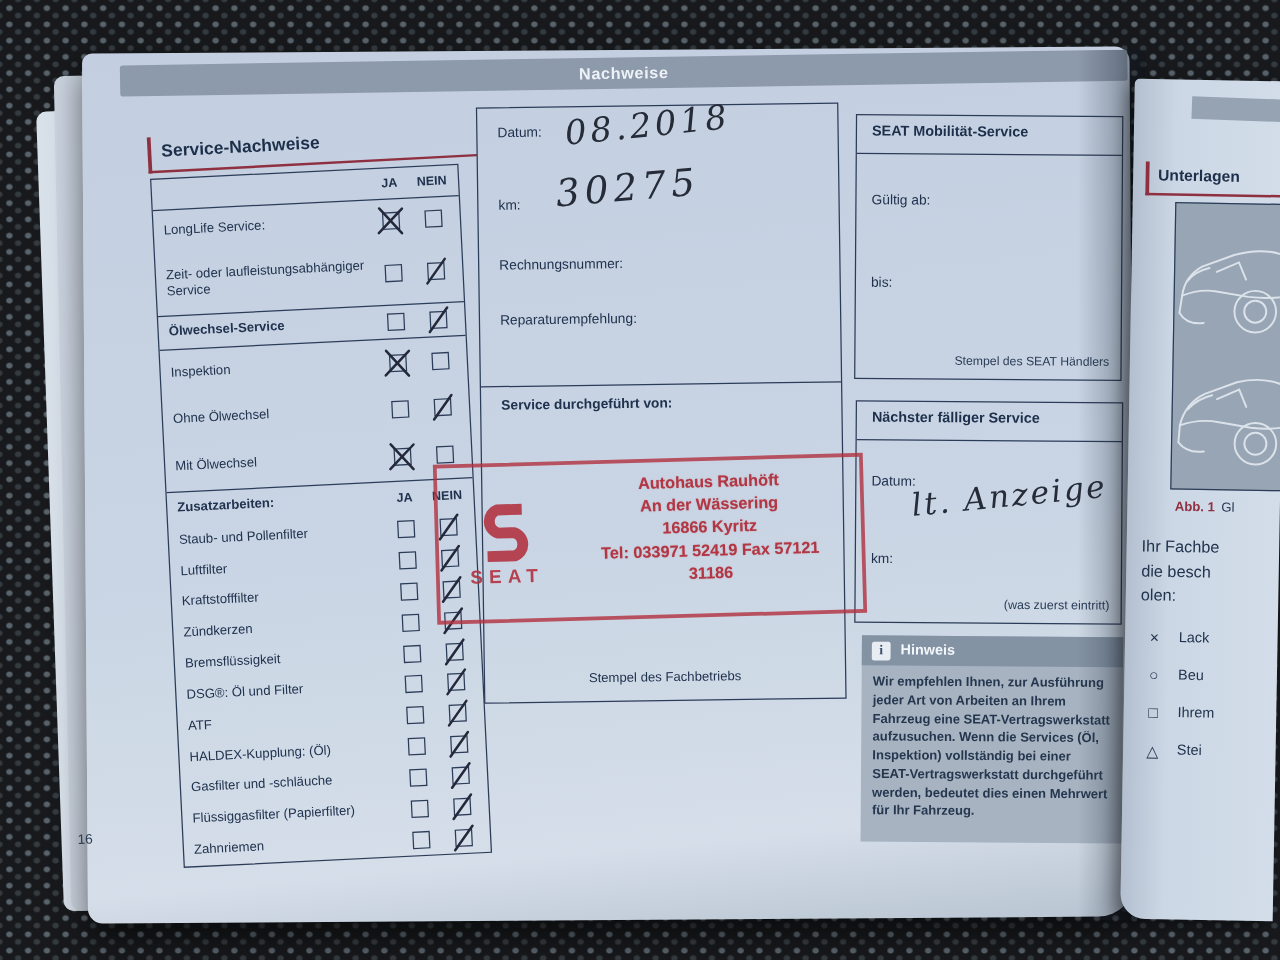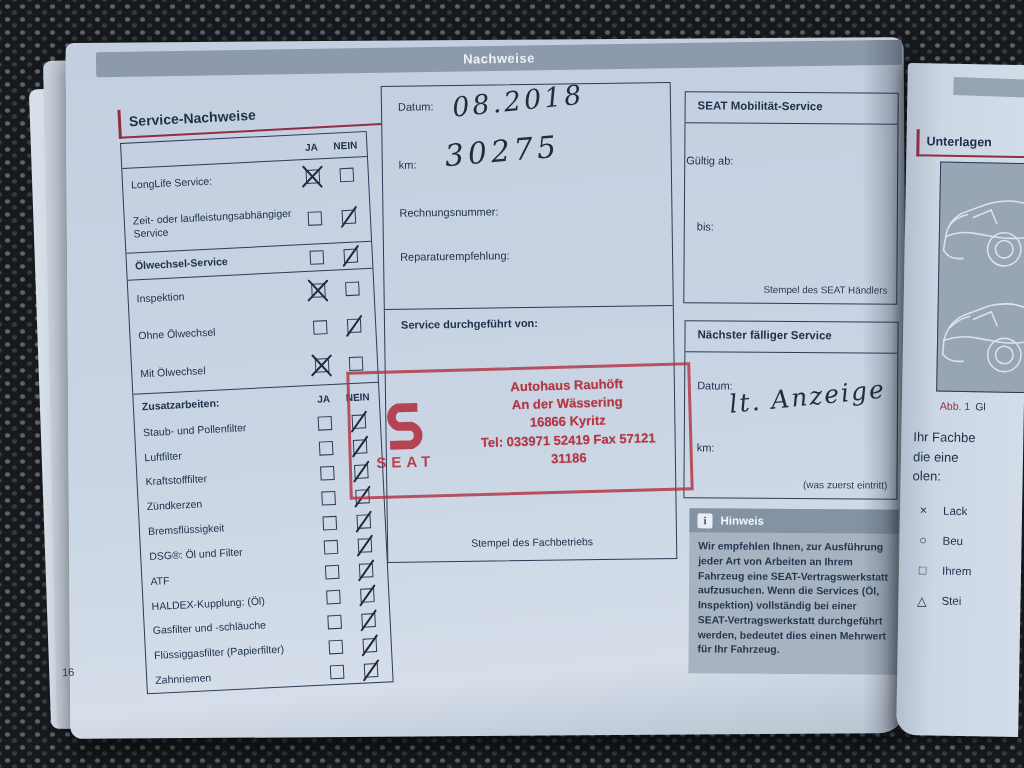--- a/index.html
+++ b/index.html
@@ -93,21 +93,21 @@
     display:flex;align-items:center;justify-content:center;border-radius:2px;font-family:"Liberation Serif",serif;}
   .hinweis-title{color:#f3f6fa;font-weight:bold;font-size:11.5px;}
   .hinweis-body{padding:7px 9px;font-size:10.4px;font-weight:bold;color:#25374f;line-height:1.42;}
   
   .rp-band{position:absolute;left:46px;top:14px;right:-4px;height:18px;background:#96a3b2;transform:rotate(1deg);}
   .rp-title{position:absolute;left:10px;top:66px;right:0;border-left:3px solid #8e3040;border-bottom:2px solid #8e3040;
     padding:2px 0 5px 7px;}
   .rp-title span{font-weight:bold;font-size:12.5px;color:#1d2f4a;}
   .rp-fig{position:absolute;left:34px;top:98px;right:-4px;height:228px;background:#98a5b4;border:1.5px solid #2c3c58;overflow:hidden;}
   .rp-figcap{position:absolute;left:38px;top:336px;font-size:10.5px;white-space:nowrap;}
-  .rp-figcap .red{color:#8e3040;font-weight:normal;}
+  .rp-figcap .red{color:#8e3040;font-weight:bold;}
   .rp-figcap .cap{color:#21334e;margin-left:5px;}
   .rp-text{position:absolute;left:12px;top:364px;font-size:13px;color:#21334e;line-height:1.5;white-space:nowrap;}
   .rp-legend{position:absolute;left:16px;top:432px;}
   .leg-row{display:flex;align-items:center;height:30px;gap:12px;}
   .leg-sym{width:15px;text-align:center;font-size:12.5px;color:#21334e;}
   .leg-lbl{font-size:11.5px;color:#21334e;}
   
   .page-num{left:62px;top:666px;z-index:2;font-size:11px;color:#2a3a52;transform:rotate(-2deg);}
 </style>
 </head>
@@ -315,21 +315,21 @@
     <div>An der Wässering</div>
     <div>16866 Kyritz</div>
     <div>Tel: 033971 52419 Fax 57121</div>
     <div>31186</div>
   </div>
 </div>
 
 <div class="abs rbox mob-box">
   <span class="btitle">SEAT Mobilität-Service</span>
   <div class="bline"></div>
-  <span class="flabel" style="left:1px;top:62px;">Gültig ab:</span>
+  <span class="flabel" style="left:12px;top:62px;">Gültig ab:</span>
   <span class="flabel" style="left:12px;top:128px;text-align:right;">bis:</span>
   <span class="bcaption">Stempel des SEAT Händlers</span>
 </div>
 
 <div class="abs rbox next-box">
   <span class="btitle">Nächster fälliger Service</span>
   <div class="bline"></div>
   <span class="flabel" style="left:12px;top:58px;">Datum:</span>
   <span class="flabel" style="left:12px;top:120px;">km:</span>
   <span class="hand hw-next">lt. Anzeige</span>
@@ -371,21 +371,21 @@
         <path d="M6 178 L5 192 Q12 201 26 199"></path>
         <path d="M36 156 L54 148 L60 162"></path>
       </g>
     </svg>
   </div>
   <div class="rp-figcap">
     <span class="red">Abb. 1</span><span class="cap">Gl</span>
   </div>
   <div class="rp-text">
     <div>Ihr Fachbe</div>
-    <div>die eine</div>
+    <div>die besch</div>
     <div>olen:</div>
   </div>
   <div class="rp-legend">
     <div class="leg-row">
       <span class="leg-sym">×</span>
       <span class="leg-lbl">Lack</span>
     </div>
     <div class="leg-row">
       <span class="leg-sym">○</span>
       <span class="leg-lbl">Beu</span>

